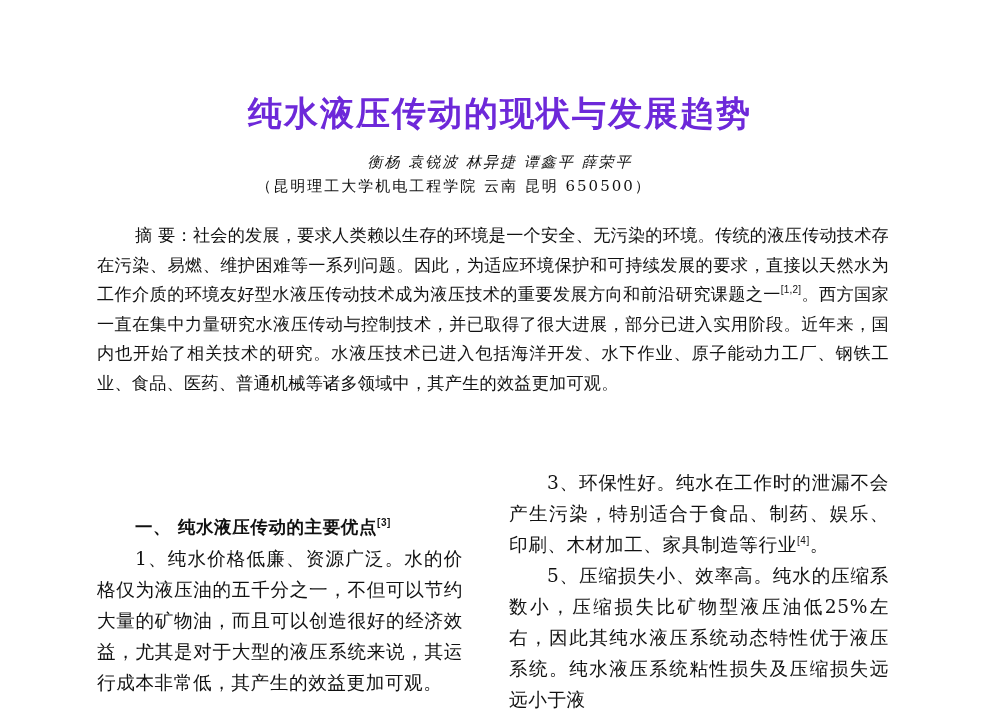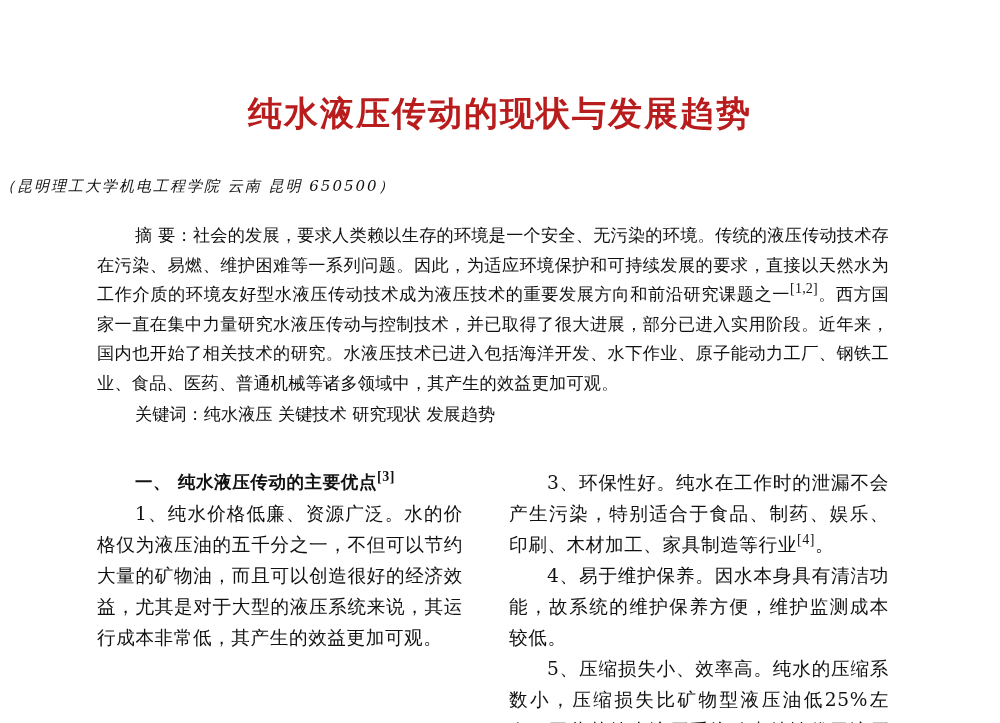--- a/index.html
+++ b/index.html
@@ -24,41 +24,40 @@
     .title {
       position: absolute;
       left: 0; width: 1000px;
       top: 92px;
       text-align: center;
       font-family: "DejaVu Sans", "Liberation Sans", sans-serif;
       font-size: 34px;
       font-weight: bold;
       letter-spacing: 2px;
       line-height: 42px;
-      color: #b91c1c;
+      color: #6d28d9;
     }
     .authors {
       position: absolute;
       left: 0; width: 1000px;
       top: 152px;
       text-align: center;
       font-size: 15px;
       letter-spacing: 2px;
       line-height: 20px;
       font-style: italic;
     }
     .affiliation {
       position: absolute;
       left: 0; width: 908px;
       top: 176px;
-      text-align: left;
+      text-align: center;
       font-size: 15px;
       letter-spacing: 2px;
       line-height: 20px;
-      font-style: italic;
     }
     .abstract {
       position: absolute;
       left: 97px;
       top: 221px;
       width: 792px;
       font-family: "DejaVu Sans", "Liberation Sans", sans-serif;
       font-size: 17.2px;
       line-height: 29.6px;
       text-align: justify;
@@ -71,63 +70,63 @@
     .keywords {
       position: absolute;
       left: 135px;
       top: 400px;
       width: 760px;
       font-family: "DejaVu Sans", "Liberation Sans", sans-serif;
       font-size: 17.2px;
       line-height: 29.6px;
     }
     sup {
-      font-size: 14px;
+      font-size: 10px;
       line-height: 0;
       vertical-align: 7px;
-      font-family: Liberation Serif, serif;
+      font-family: Liberation Sans, sans-serif;
     }
     .col {
       position: absolute;
       top: 467px;
       font-size: 18.6px;
       line-height: 31px;
       letter-spacing: 0.6px;
       text-align: justify;
     }
     .col.left { left: 97px; width: 366px; }
     .col.right { left: 509px; width: 380px; }
     .col p {
       margin: 0;
       text-indent: 38px;
     }
     .col .heading {
       font-family: "DejaVu Sans", "Liberation Sans", sans-serif;
       font-weight: bold;
       font-size: 17.5px;
+      margin-top: 45px;
     }
   </style>
 </head>
 <body>
 
 <div class="page">
 
   <div class="title">纯水液压传动的现状与发展趋势</div>
 
+  <div class="authors">衡杨 袁锐波 林异捷 谭鑫平 薛荣平</div>
 
   <div class="affiliation">（昆明理工大学机电工程学院  云南 昆明 650500）</div>
 
   <div class="abstract"><span class="label">摘  要：</span><span>社会的发展，要求人类赖以生存的环境是一个安全、无污染的环境。传统的液压传动技术存在污染、易燃、维护困难等一系列问题。因此，为适应环境保护和可持续发展的要求，直接以天然水为工作介质的环境友好型水液压传动技术成为液压技术的重要发展方向和前沿研究课题之一</span><sup>[1,2]</sup><span>。西方国家一直在集中力量研究水液压传动与控制技术，并已取得了很大进展，部分已进入实用阶段。近年来，国内也开始了相关技术的研究。水液压技术已进入包括海洋开发、水下作业、原子能动力工厂、钢铁工业、食品、医药、普通机械等诸多领域中，其产生的效益更加可观。</span></div>
 
-  <div class="keywords"><span class="label">关键词：</span><span>纯水液压 关键技术 研究现状 发展趋势</span></div>
 
   <div class="col left">
     <p class="heading"><span>一、 纯水液压传动的主要优点</span><sup>[3]</sup></p>
     <p>1、纯水价格低廉、资源广泛。水的价格仅为液压油的五千分之一，不但可以节约大量的矿物油，而且可以创造很好的经济效益，尤其是对于大型的液压系统来说，其运行成本非常低，其产生的效益更加可观。</p>
   </div>
 
   <div class="col right">
     <p><span>3、环保性好。纯水在工作时的泄漏不会产生污染，特别适合于食品、制药、娱乐、印刷、木材加工、家具制造等行业</span><sup>[4]</sup><span>。</span></p>
-    <p>4、易于维护保养。因水本身具有清洁功能，故系统的维护保养方便，维护监测成本较低。</p>
     <p>5、压缩损失小、效率高。纯水的压缩系数小，压缩损失比矿物型液压油低25%左右，因此其纯水液压系统动态特性优于液压系统。纯水液压系统粘性损失及压缩损失远远小于液</p>
   </div>
 
 </div>
 
 </body></html>

